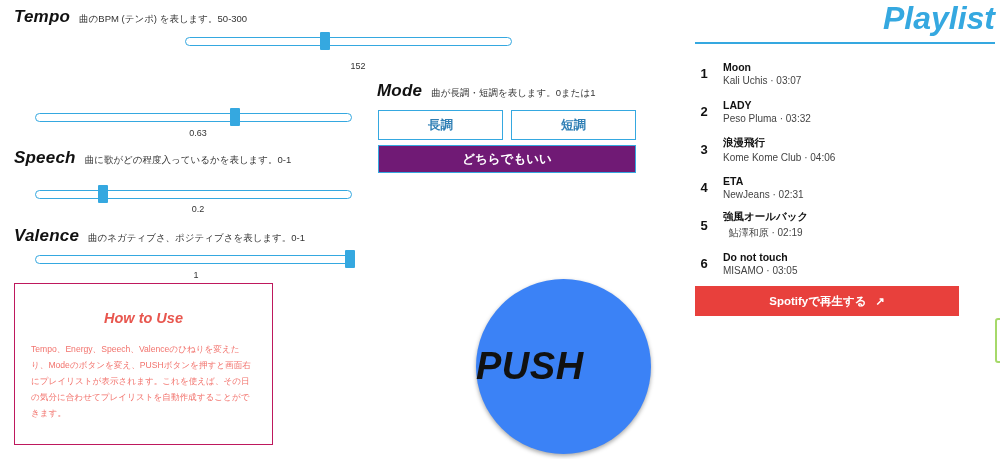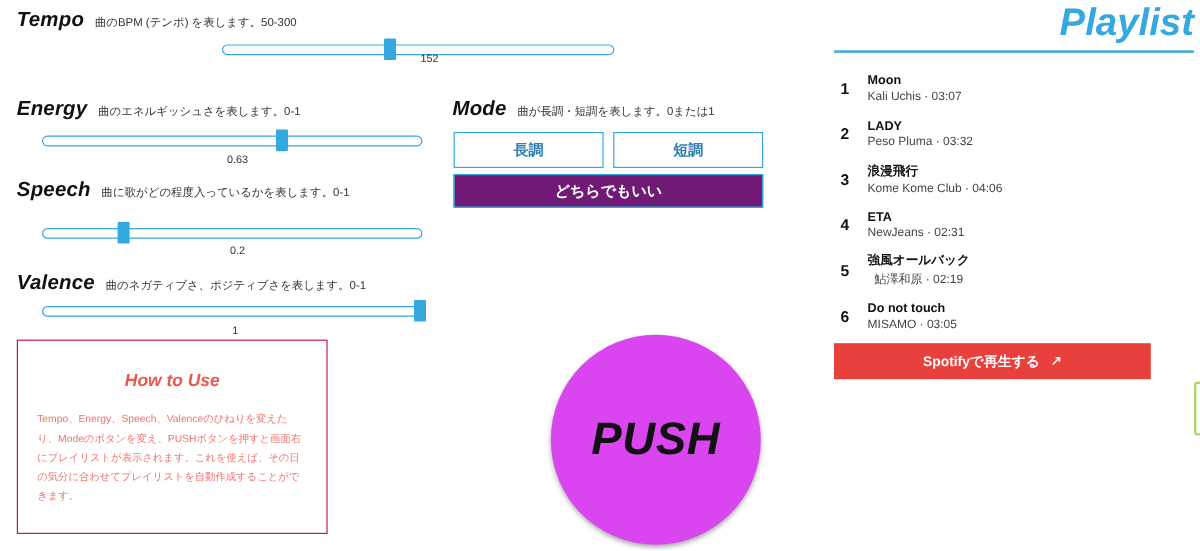--- a/index.html
+++ b/index.html
@@ -31,21 +31,21 @@
   }
   .slider-val {
     position:absolute; font-size:9px; color:#333; text-align:center;
     transform:translateX(-50%);
   }
 
   
   #tempo-head { position:absolute; left:14px; top:7px; }
   #tempo-track { left:185px; top:37px; width:327px; }
   #tempo-thumb { left:320px; top:32px; }
-  #tempo-val { left:358px; top:44px; }
+  #tempo-val { left:358px; top:61px; }
 
   
   #energy-head { position:absolute; left:14px; top:81px; }
   #energy-track { left:35px; top:113px; width:317px; }
   #energy-thumb { left:230px; top:108px; }
   #energy-val { left:198px; top:128px; }
 
   
   #speech-head { position:absolute; left:14px; top:148px; }
   #speech-track { left:35px; top:190px; width:317px; }
@@ -80,24 +80,24 @@
     border:1px solid #be185d; background:#fff; padding:18px 16px 10px;
   }
   .howto-title {
     text-align:center; color:#e8564e; font-style:italic; font-weight:bold;
     font-size:14.5px; margin:8px 0 16px;
   }
   .howto-body { color:#f2736d; font-size:8.6px; line-height:1.85; }
 
   
   .push-btn {
-    position:absolute; left:459px; top:279px; width:175px; height:175px;
-    border-radius:50%; background:#d946ef;
+    position:absolute; left:476px; top:279px; width:175px; height:175px;
+    border-radius:50%; background:#3b82f6;
     box-shadow: 0 2px 4px rgba(0,0,0,.35);
-    display:flex; align-items:center; justify-content:center;
+    display:flex; align-items:center; justify-content:flex-start;
     cursor:pointer;
   }
   .push-btn span {
     font-style:italic; font-weight:bold; font-size:38px;
     color:#111; letter-spacing:.5px;
   }
 
   
   .playlist { position:absolute; left:695px; top:0; width:305px; height:459px; }
   .pl-title {
@@ -134,24 +134,20 @@
   <div class="controls">
 
     <div class="param-head" id="tempo-head">
       <span class="param-name">Tempo</span>
       <span class="param-desc">曲のBPM (テンポ) を表します。50-300</span>
     </div>
     <div class="track" id="tempo-track"></div>
     <div class="thumb" id="tempo-thumb"></div>
     <div class="slider-val" id="tempo-val">152</div>
 
-    <div class="param-head" id="energy-head">
-      <span class="param-name">Energy</span>
-      <span class="param-desc">曲のエネルギッシュさを表します。0-1</span>
-    </div>
     <div class="track" id="energy-track"></div>
     <div class="thumb" id="energy-thumb"></div>
     <div class="slider-val" id="energy-val">0.63</div>
 
     <div class="param-head" id="speech-head">
       <span class="param-name">Speech</span>
       <span class="param-desc">曲に歌がどの程度入っているかを表します。0-1</span>
     </div>
     <div class="track" id="speech-track"></div>
     <div class="thumb" id="speech-thumb"></div>

